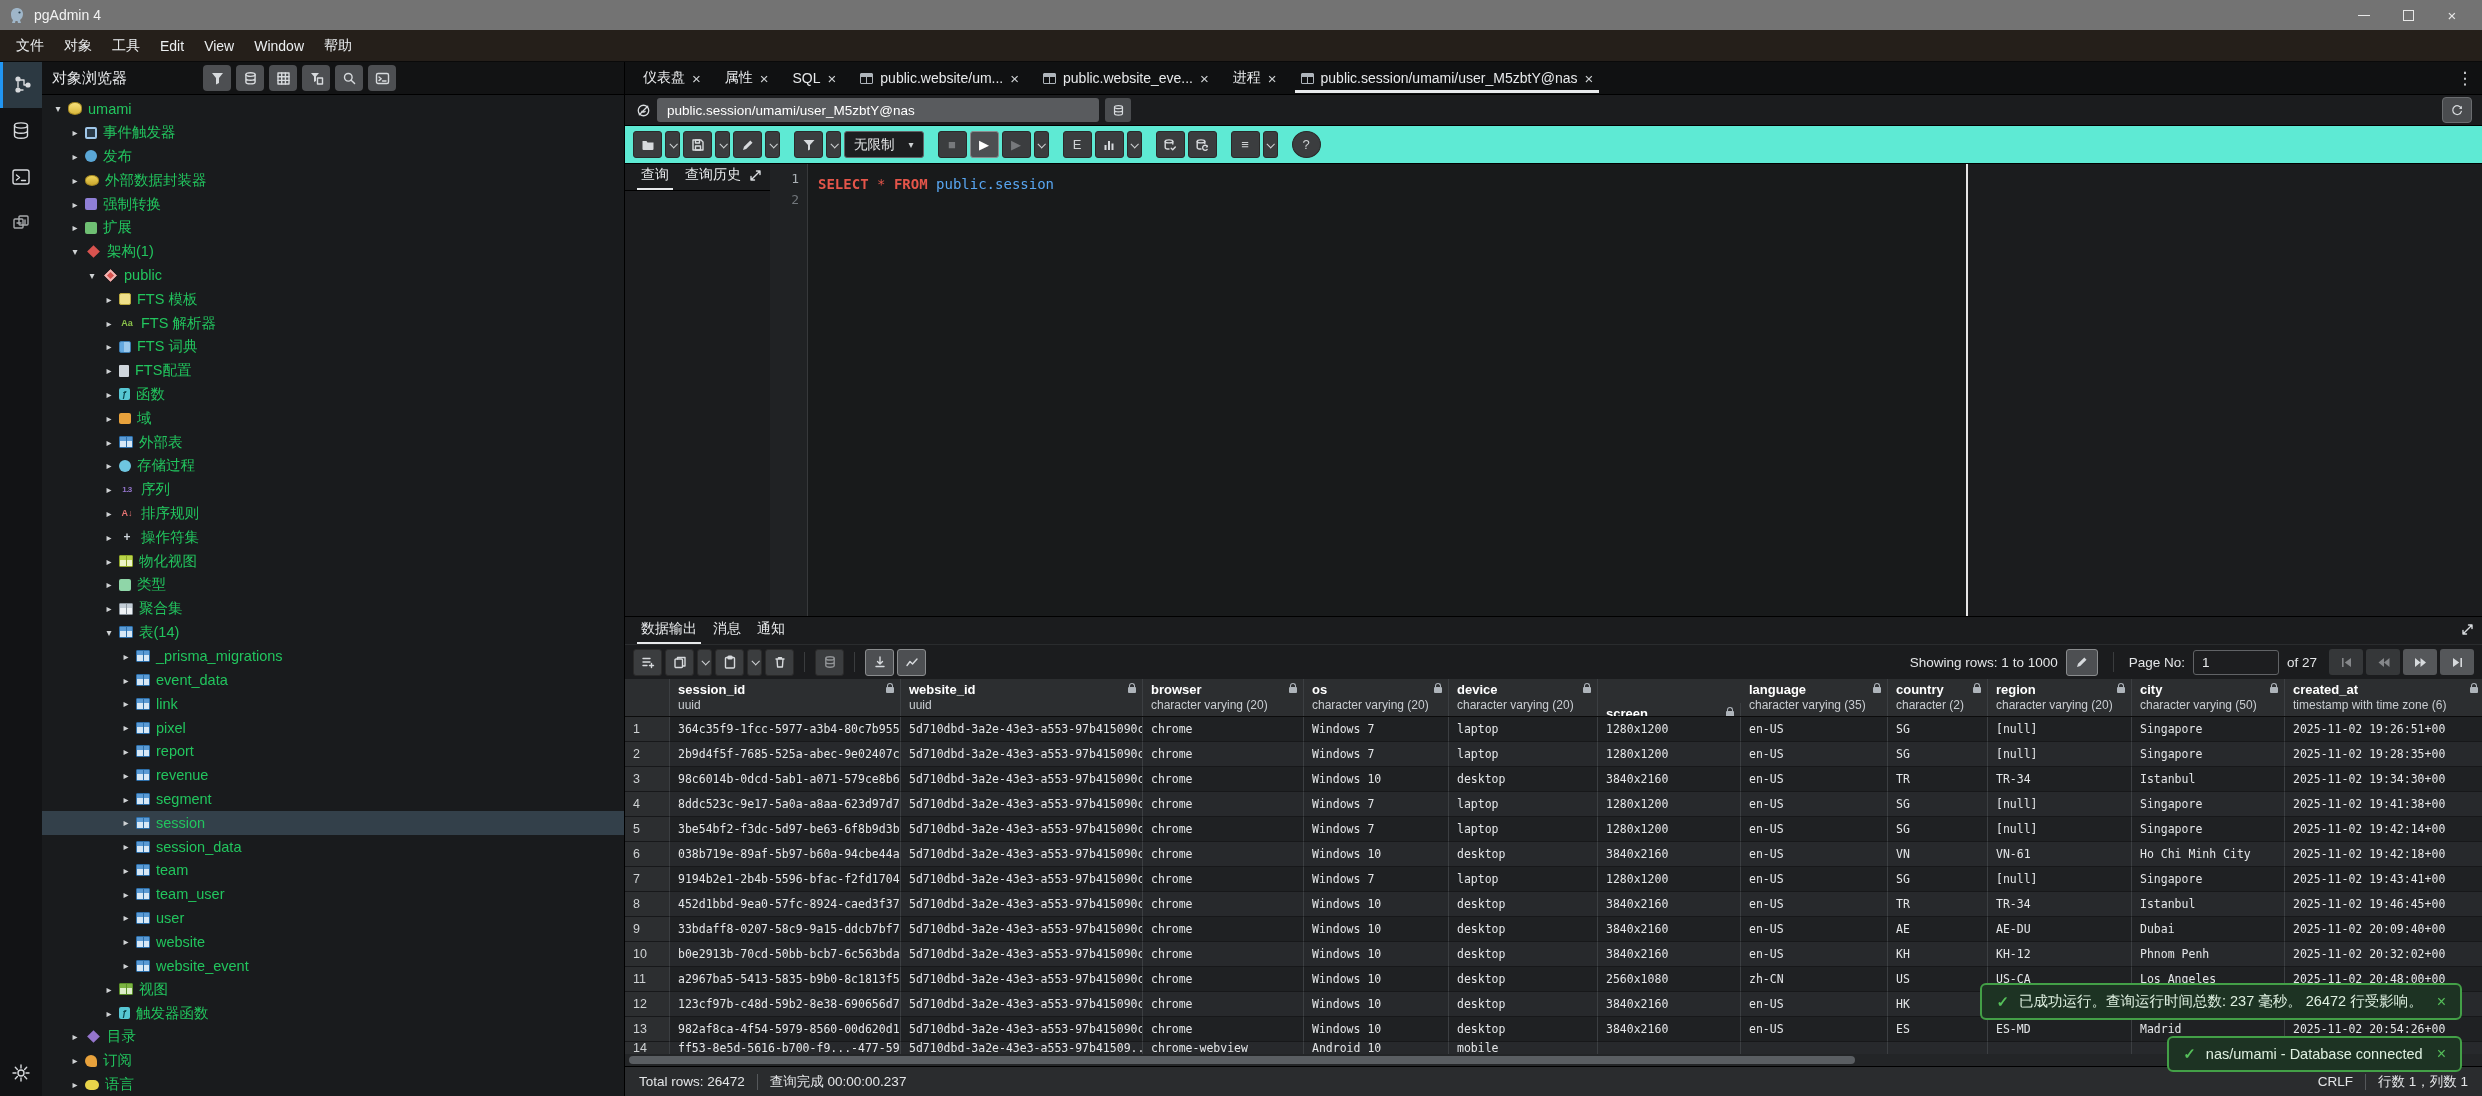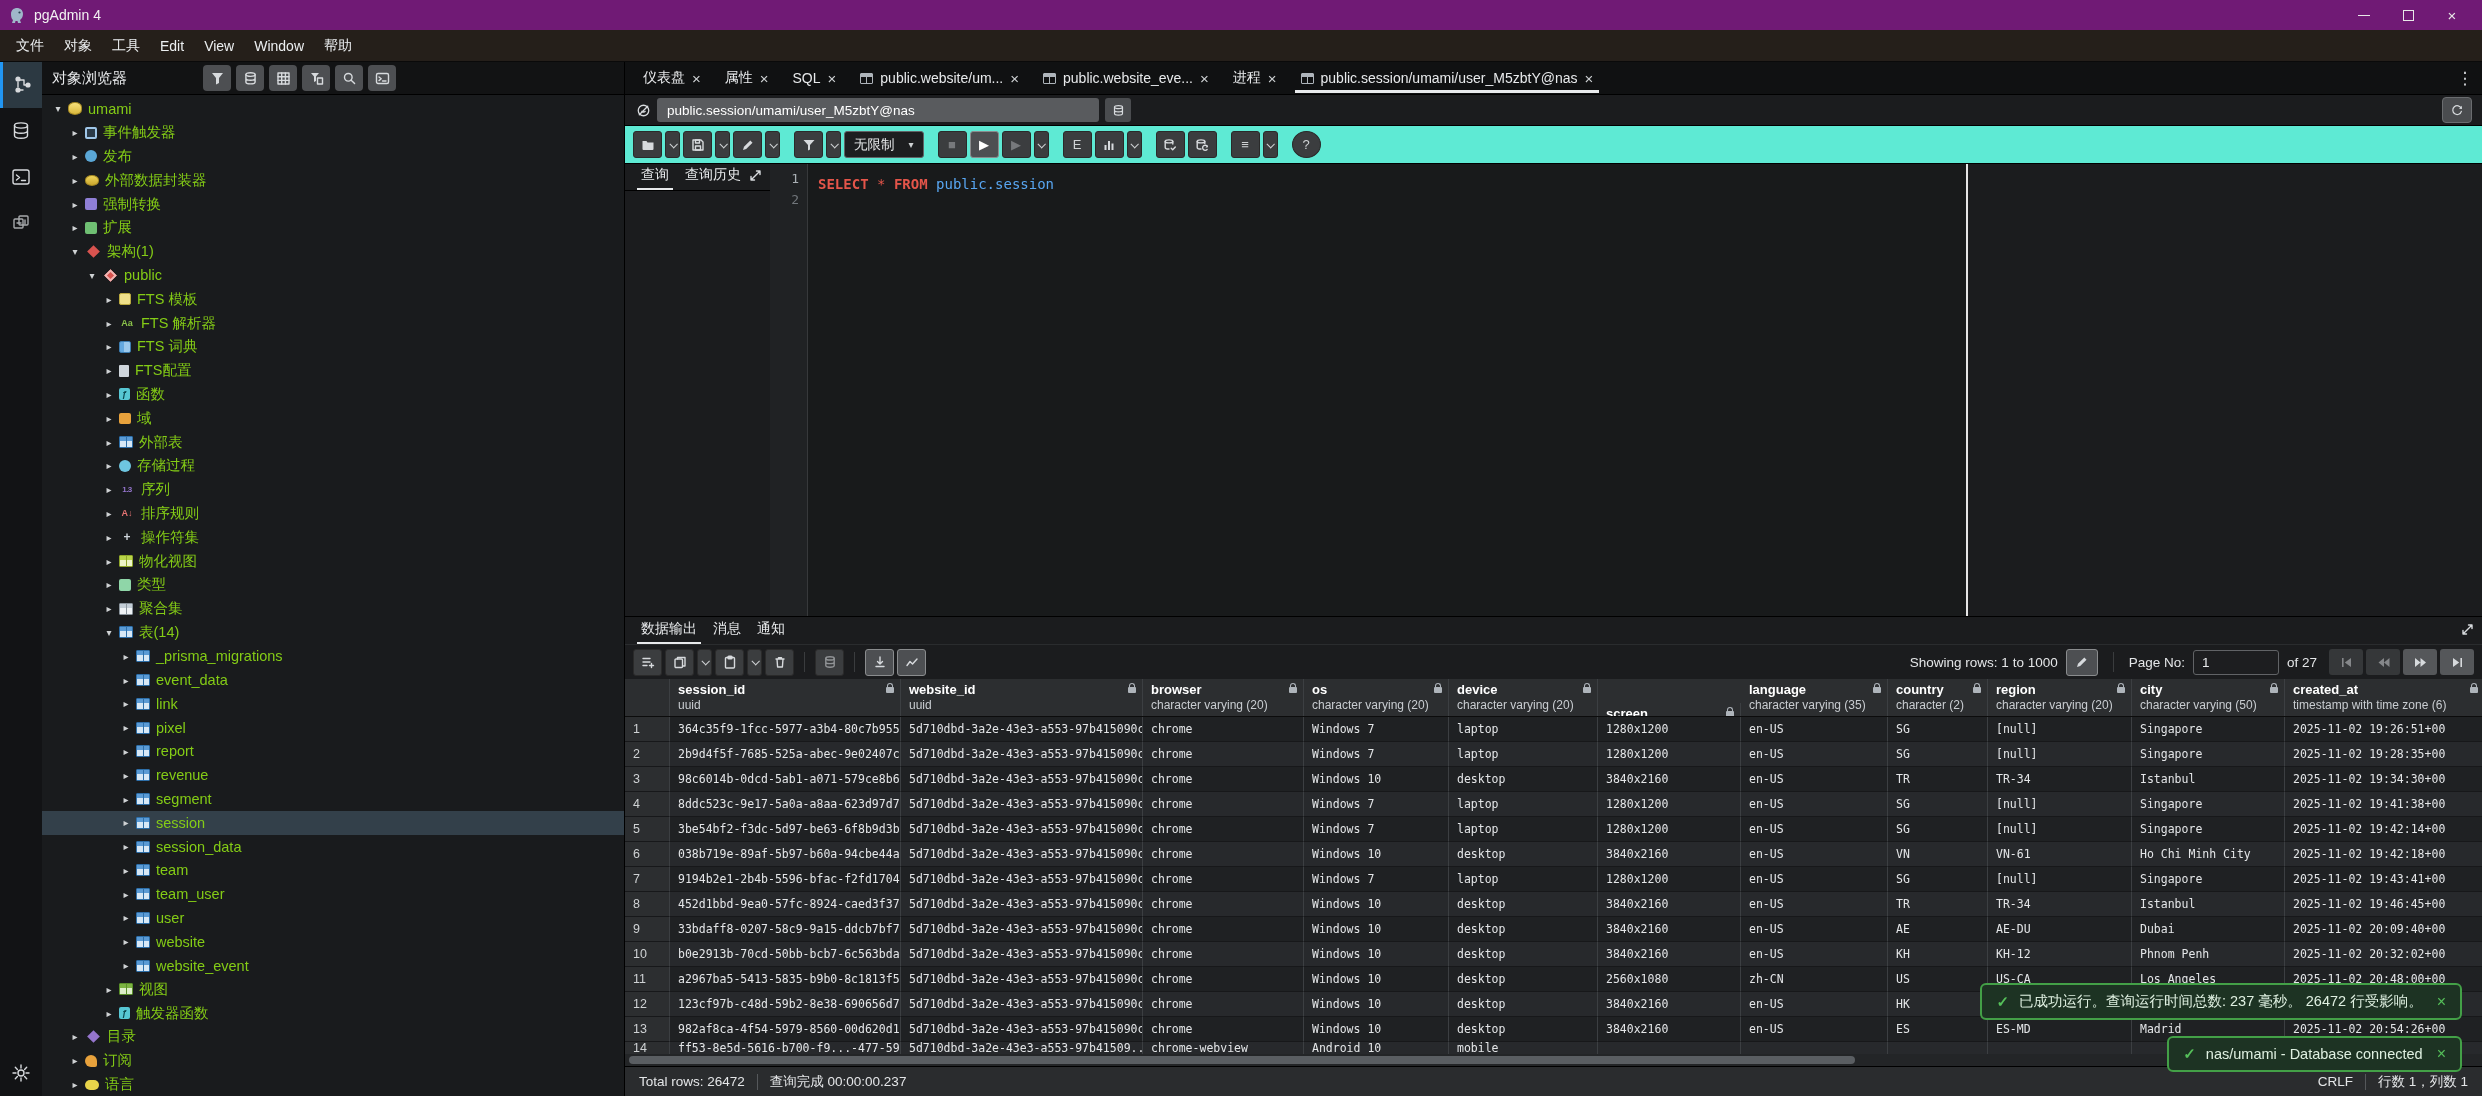--- a/index.html
+++ b/index.html
@@ -1,21 +1,21 @@
 <!DOCTYPE html>
 <html><head>
 <meta charset="utf-8">
 <style>
   * { margin:0; padding:0; box-sizing:border-box; }
   html,body { width:2482px; height:1096px; overflow:hidden; background:#1b1c1e;
     font-family:"Liberation Sans", sans-serif; color:#e8eaec; }
   .app { position:relative; width:2482px; height:1096px; display:flex; flex-direction:column; }
 
   
-  .titlebar { height:30px; background:#701a75; display:flex; align-items:center; padding:0 8px; flex:none; }
+  .titlebar { height:30px; background:#737373; display:flex; align-items:center; padding:0 8px; flex:none; }
   .logo { width:18px; height:18px; margin-right:8px; }
   .apptitle { font-size:14px; color:#f2f2f2; }
   .winctl { margin-left:auto; display:flex; }
   .wbtn { width:44px; height:30px; display:flex; align-items:center; justify-content:center; color:#e8e8e8; font-size:15px; }
   .w-min i { display:block; width:12px; border-bottom:1.5px solid #e8e8e8; }
   .w-max i { display:block; width:11px; height:11px; border:1.5px solid #e8e8e8; }
 
   
   .menubar { height:32px; background:#251f1a; border-bottom:1px solid #0a0a0a; display:flex; align-items:center; padding:0 6px; flex:none; }
   .menuitem { padding:0 10px; font-size:14px; color:#eceff1; height:100%; display:flex; align-items:center; }
@@ -36,21 +36,21 @@
   .sb-title { font-size:15px; color:#e8eaec; }
   .sb-tools { margin-left:auto; display:flex; gap:5px; padding-right:218px; }
   .sbtool { width:28px; height:26px; background:#4d4f52; border-radius:4px; display:flex; align-items:center; justify-content:center; }
   .sbtool svg { width:15px; height:15px; }
   .tree { flex:1; overflow:hidden; padding-top:2px; }
   .trow { height:23.8px; display:flex; align-items:center; font-size:14.5px; white-space:nowrap; }
   .trow.selected { background:#33404a; }
   .tarrow { width:16px; text-align:center; font-size:10px; color:#cfd2d4; flex:none; }
   .ti { width:16px; height:14px; margin:0 6px 0 2px; flex:none; display:flex; align-items:center; justify-content:center;
         font-size:8px; font-weight:bold; border-radius:2px; }
-  .tlabel { color:#84cc16; }
+  .tlabel { color:#22c55e; }
 
   
   .i-db { width:14px; height:13px; background:linear-gradient(#f7e07a,#d9b83c); border:1px solid #a68a24; border-radius:50%/38%; }
   .i-event-trigger { width:12px; height:12px; border:2px solid #9fc6e8; border-radius:2px; background:#2b3b49; }
   .i-publication { width:12px; height:12px; border-radius:50%; background:#5aa7d6; }
   .i-fdw { width:14px; height:11px; background:linear-gradient(#f0d45a,#c9a62e); border:1px solid #a68a24; border-radius:50%/45%; }
   .i-cast { width:12px; height:12px; background:#8f7fd6; border-radius:2px; }
   .i-extension { width:12px; height:12px; background:#6fbf73; border-radius:2px; }
   .i-schemas::after, .i-schema::after, .i-catalog::after { content:""; width:9px; height:9px; transform:rotate(45deg); display:block; }
   .i-schemas::after { background:#d9534f; } .i-schema::after { background:#d9534f; box-shadow:inset 0 0 0 2px #f0b5b3; }

